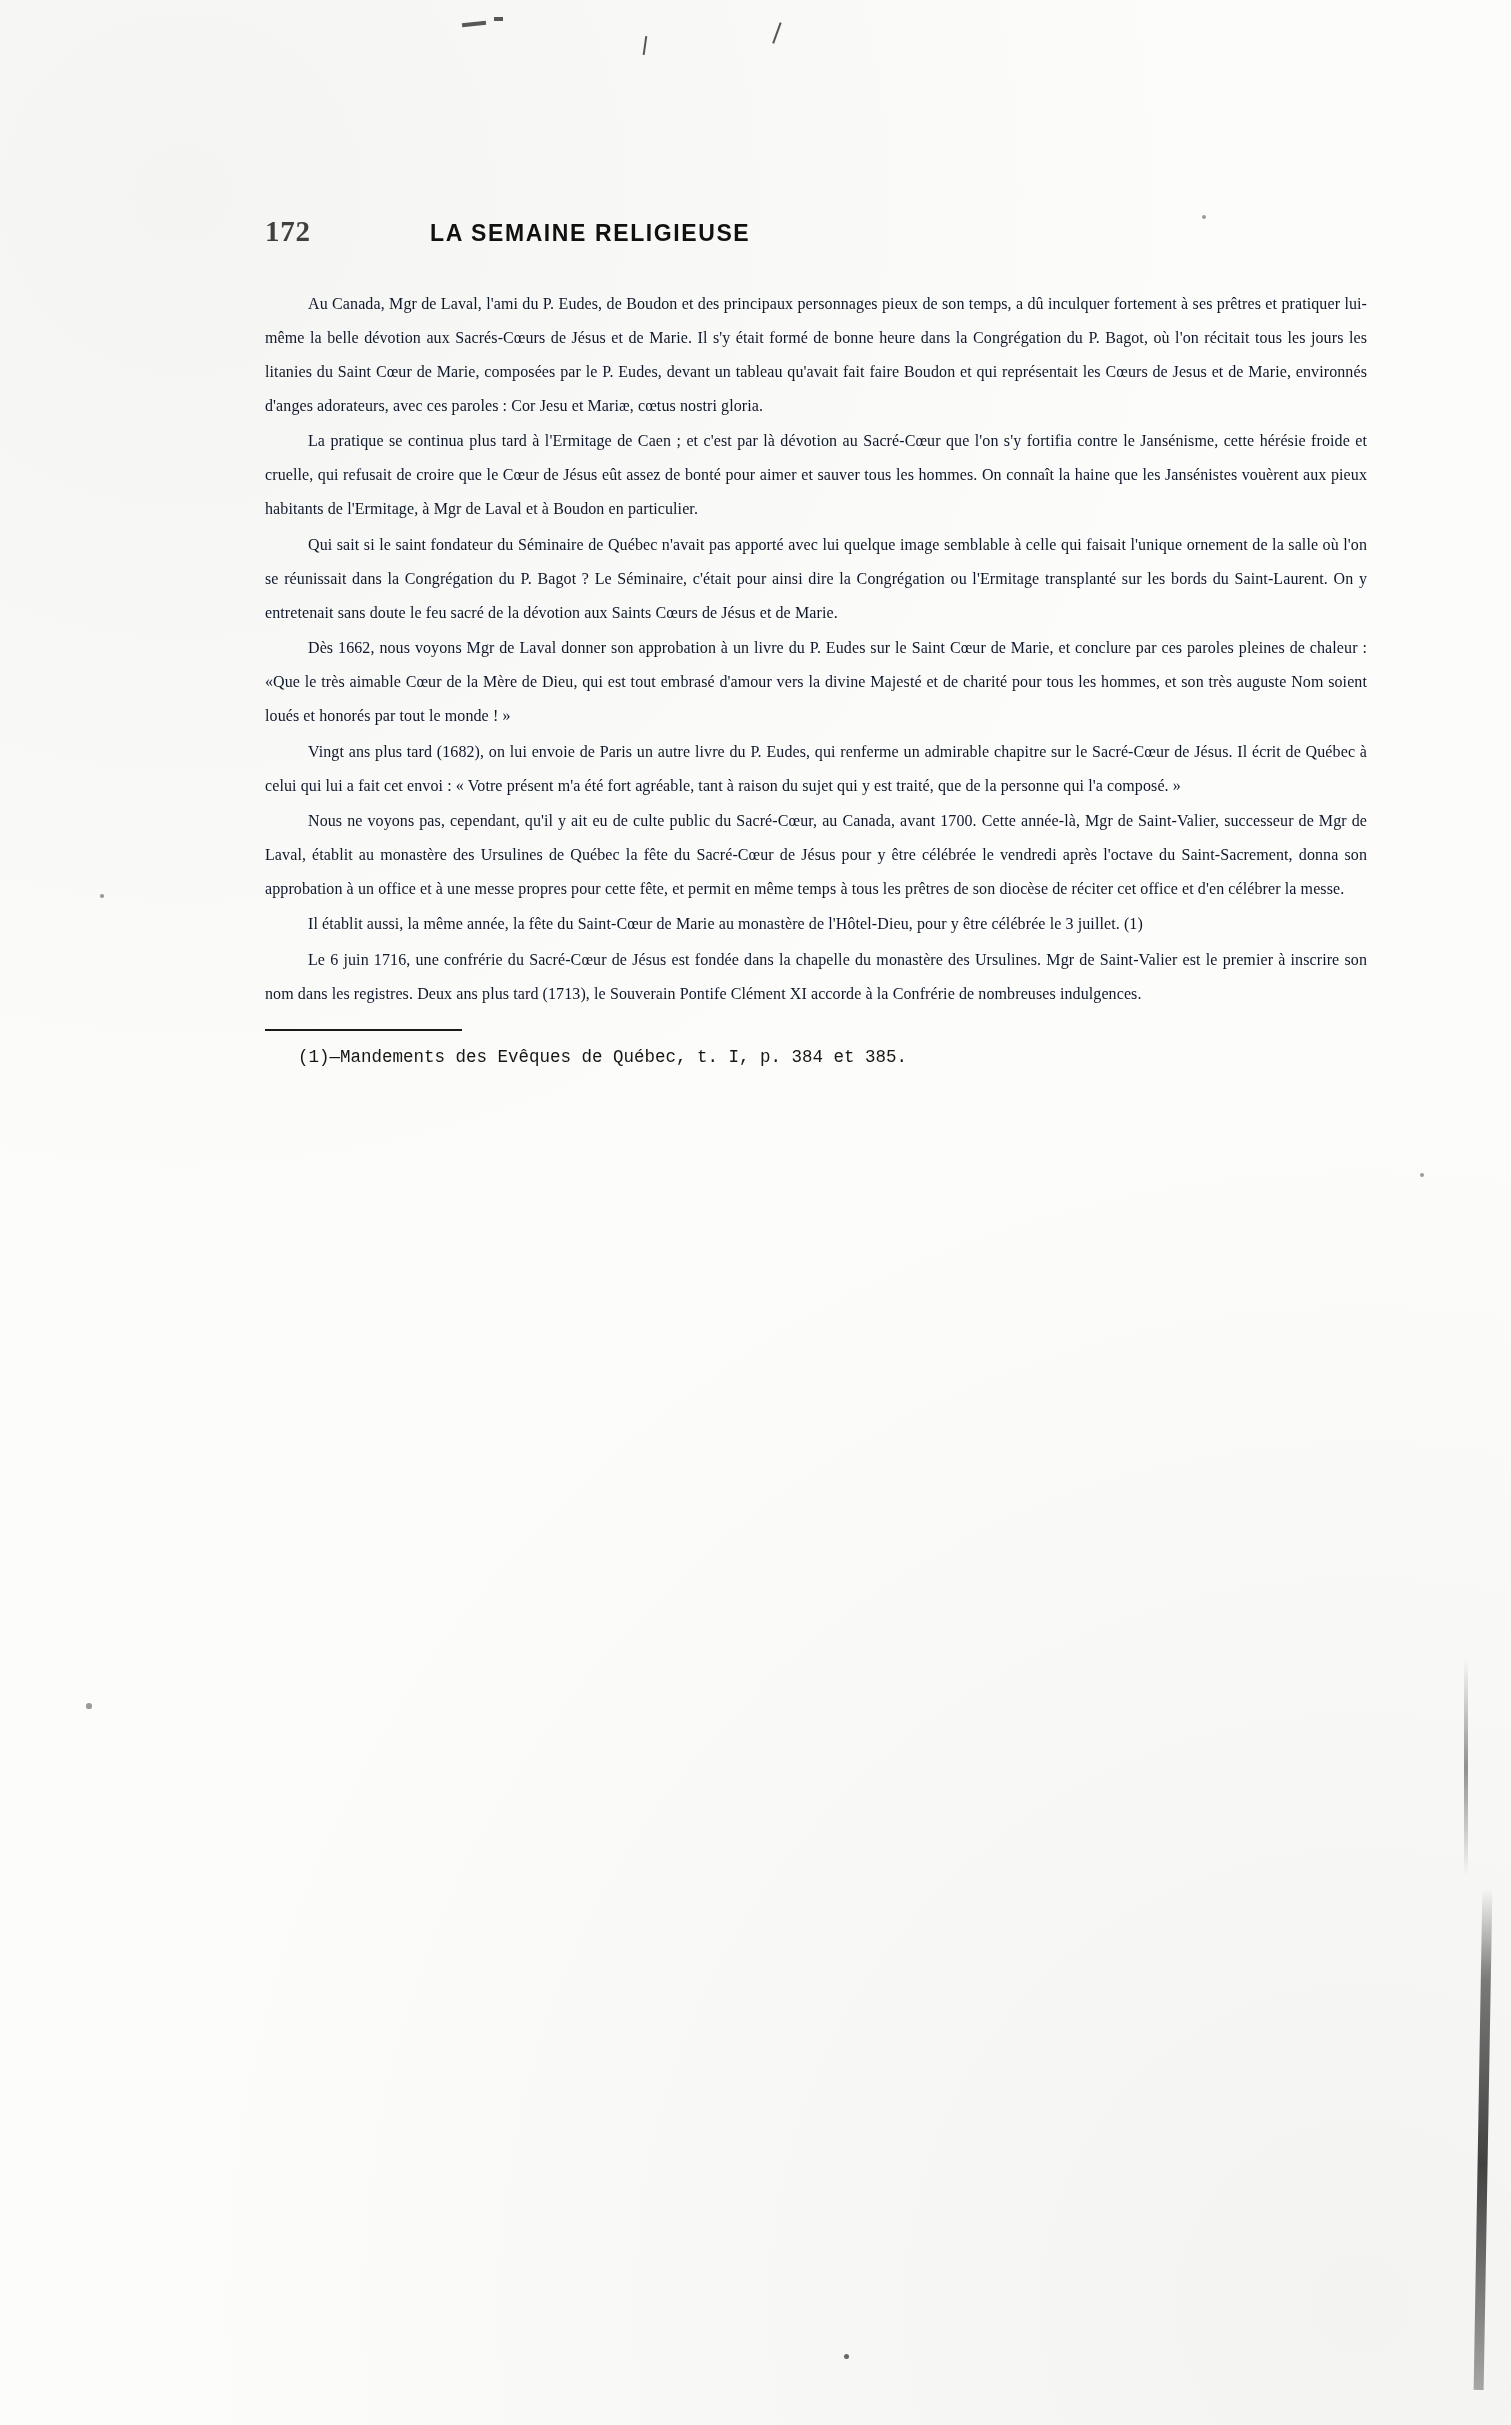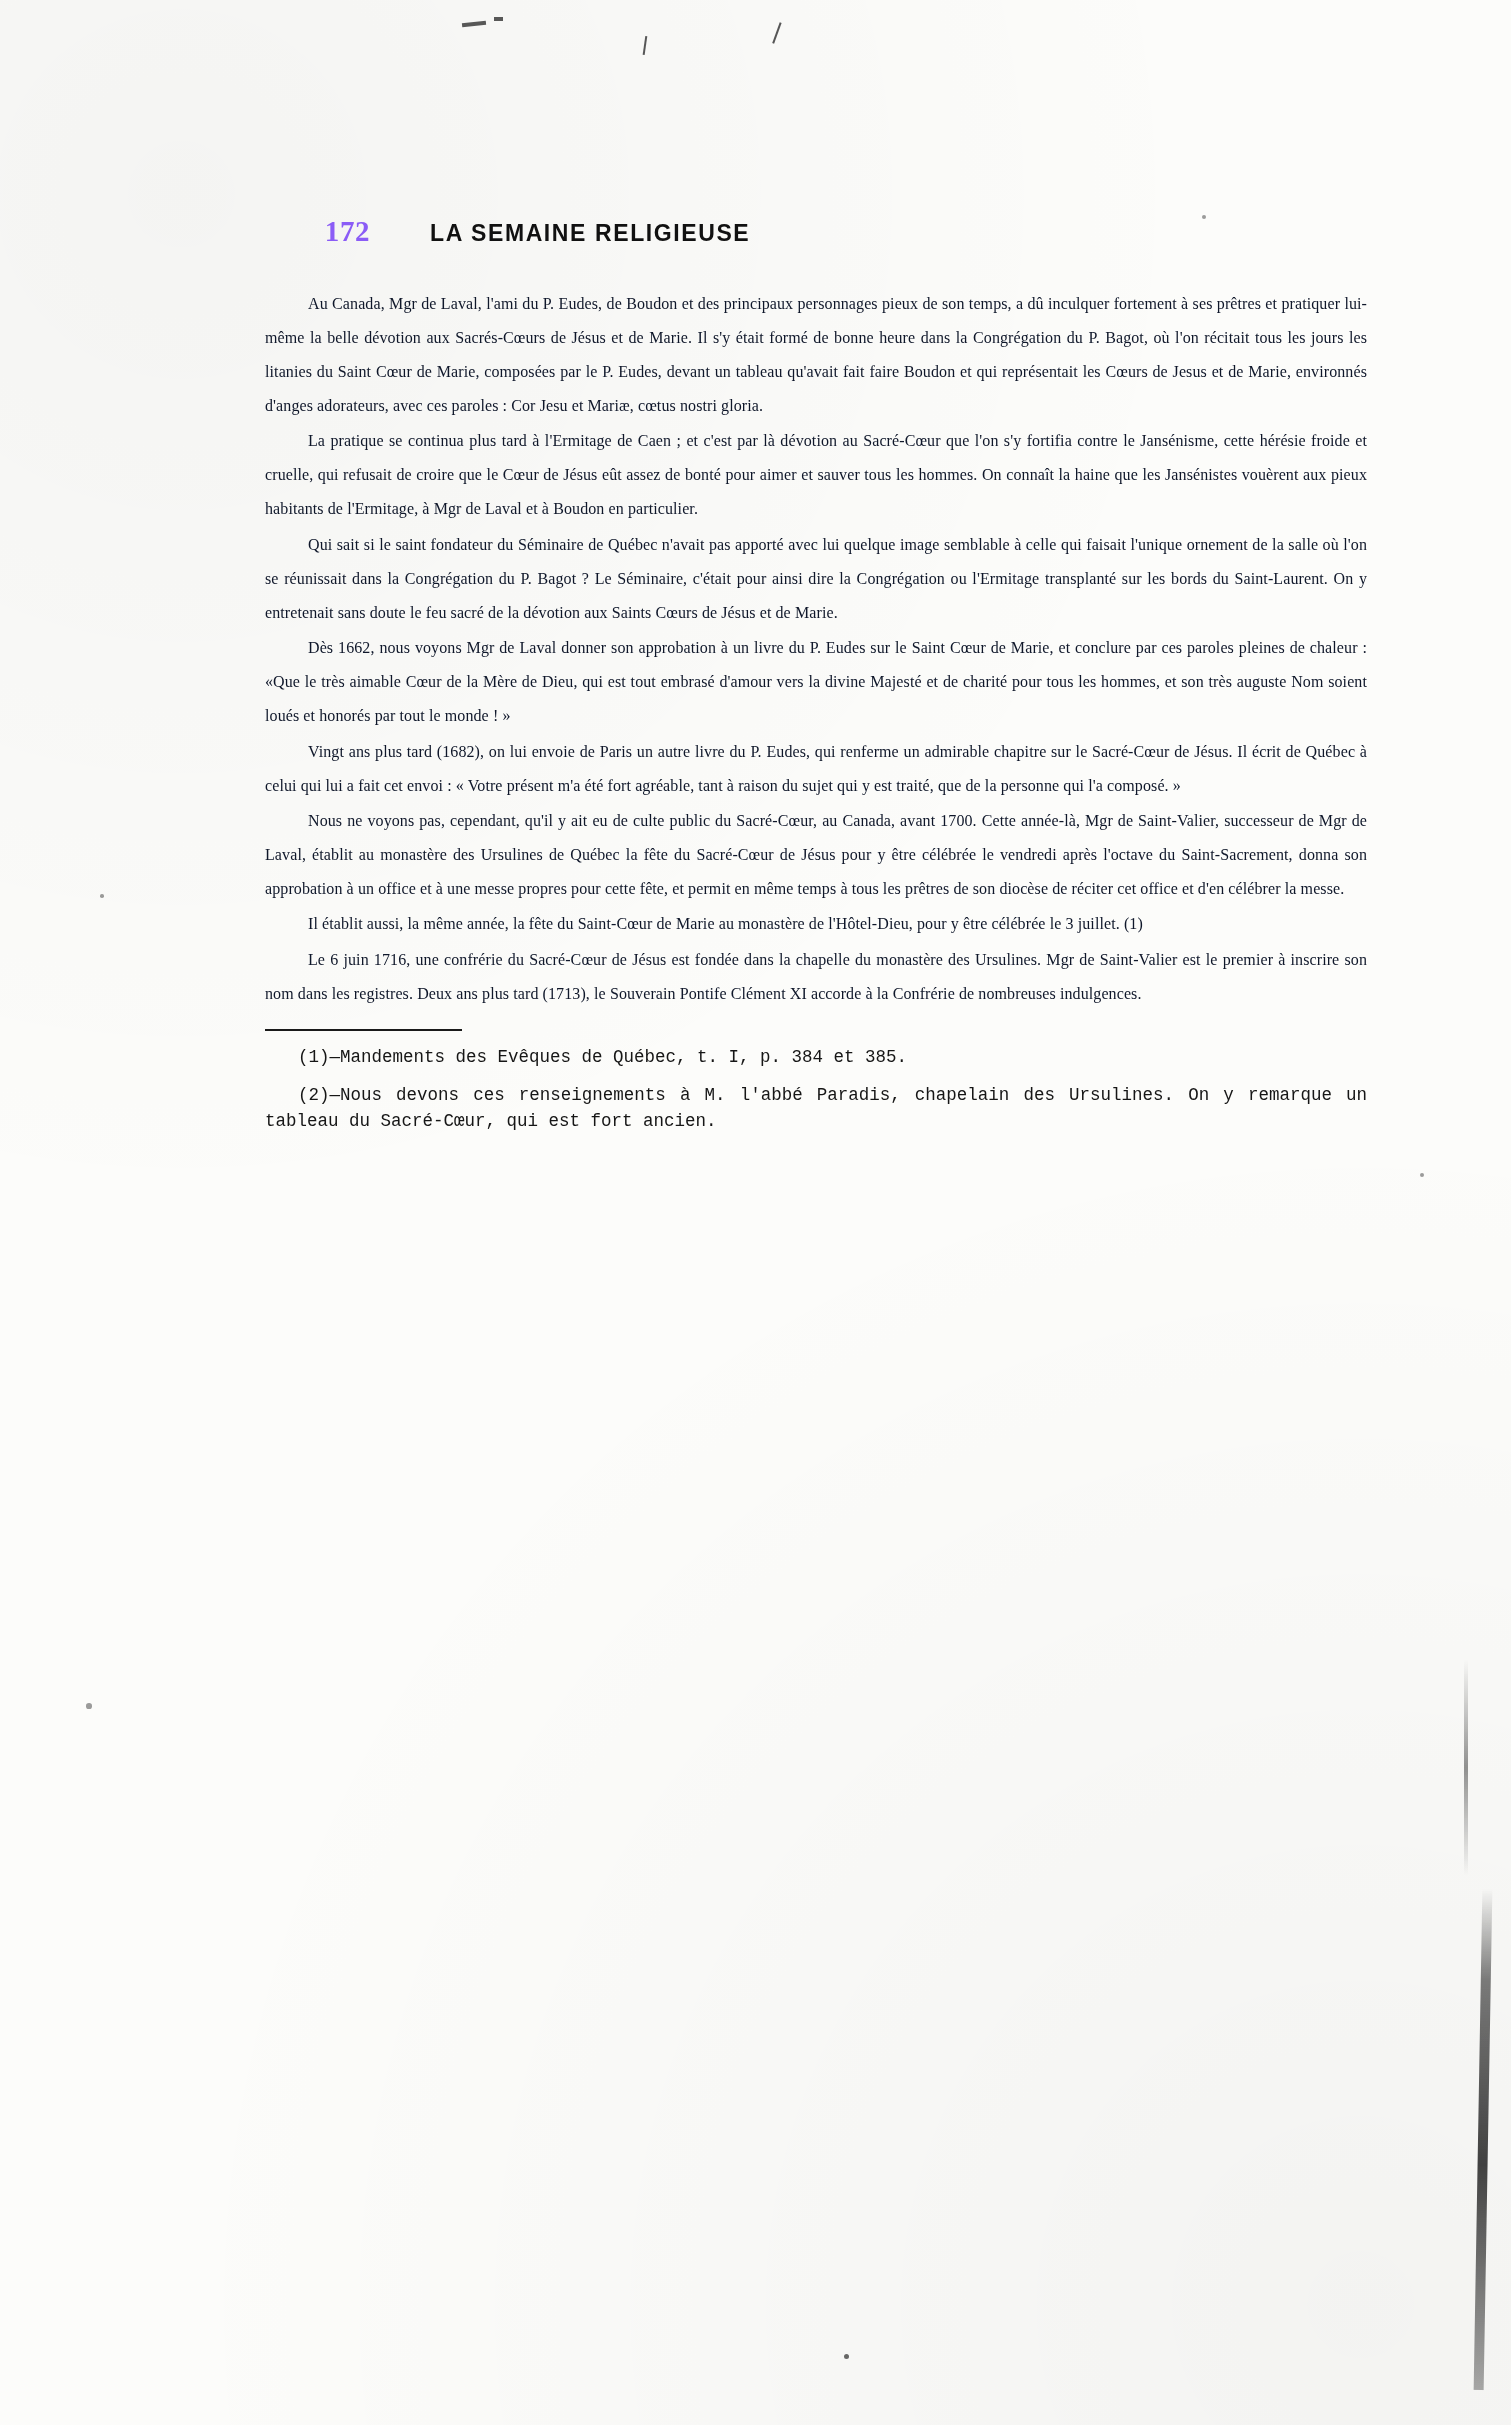--- a/index.html
+++ b/index.html
@@ -101,22 +101,21 @@
     display: flex;
     align-items: baseline;
     margin-bottom: 39px;
   }
   .folio {
     font-family: "Liberation Serif", serif;
     font-size: 29px;
     font-weight: 700;
     letter-spacing: 0.7px;
     width: 165px;
-    color: #8b5cf6;
-    text-align: center;
+    color: #404040;
   }
   .running-head {
     font-family: Liberation Sans, sans-serif;
     font-size: 23px;
     font-weight: 700;
     letter-spacing: 1.6px;
     color: #111;
     text-transform: uppercase;
   }
   .body-text p {
@@ -190,17 +189,16 @@
     <p>Vingt ans plus tard (1682), on lui envoie de Paris un autre livre du P. Eudes, qui renferme un admirable chapitre sur le Sacré-Cœur de Jésus. Il écrit de Québec à celui qui lui a fait cet envoi : « Votre présent m'a été fort agréable, tant à raison du sujet qui y est traité, que de la personne qui l'a composé. »</p>
     <p>Nous ne voyons pas, cependant, qu'il y ait eu de culte public du Sacré-Cœur, au Canada, avant 1700. Cette année-là, Mgr de Saint-Valier, successeur de Mgr de Laval, établit au monastère des Ursulines de Québec la fête du Sacré-Cœur de Jésus pour y être célébrée le vendredi après l'octave du Saint-Sacrement, donna son approbation à un office et à une messe propres pour cette fête, et permit en même temps à tous les prêtres de son diocèse de réciter cet office et d'en célébrer la messe.</p>
     <p>Il établit aussi, la même année, la fête du Saint-Cœur de Marie au monastère de l'Hôtel-Dieu, pour y être célébrée le 3 juillet. (1)</p>
     <p>Le 6 juin 1716, une confrérie du Sacré-Cœur de Jésus est fondée dans la chapelle du monastère des Ursulines. Mgr de Saint-Valier est le premier à inscrire son nom dans les registres. Deux ans plus tard (1713), le Souverain Pontife Clément XI accorde à la Confrérie de nombreuses indulgences.</p>
   </div>
 
   <div class="rule"></div>
 
   <div class="footnotes">
     <p>(1)—Mandements des Evêques de Québec, t. I, p. 384 et 385.</p>
-    <p>(2)—Nous devons ces renseignements à M. l'abbé Paradis, chapelain des Ursulines. On y remarque un tableau du Sacré-Cœur, qui est fort ancien.</p>
   </div>
 
 </div>
 
 
 </body></html>

